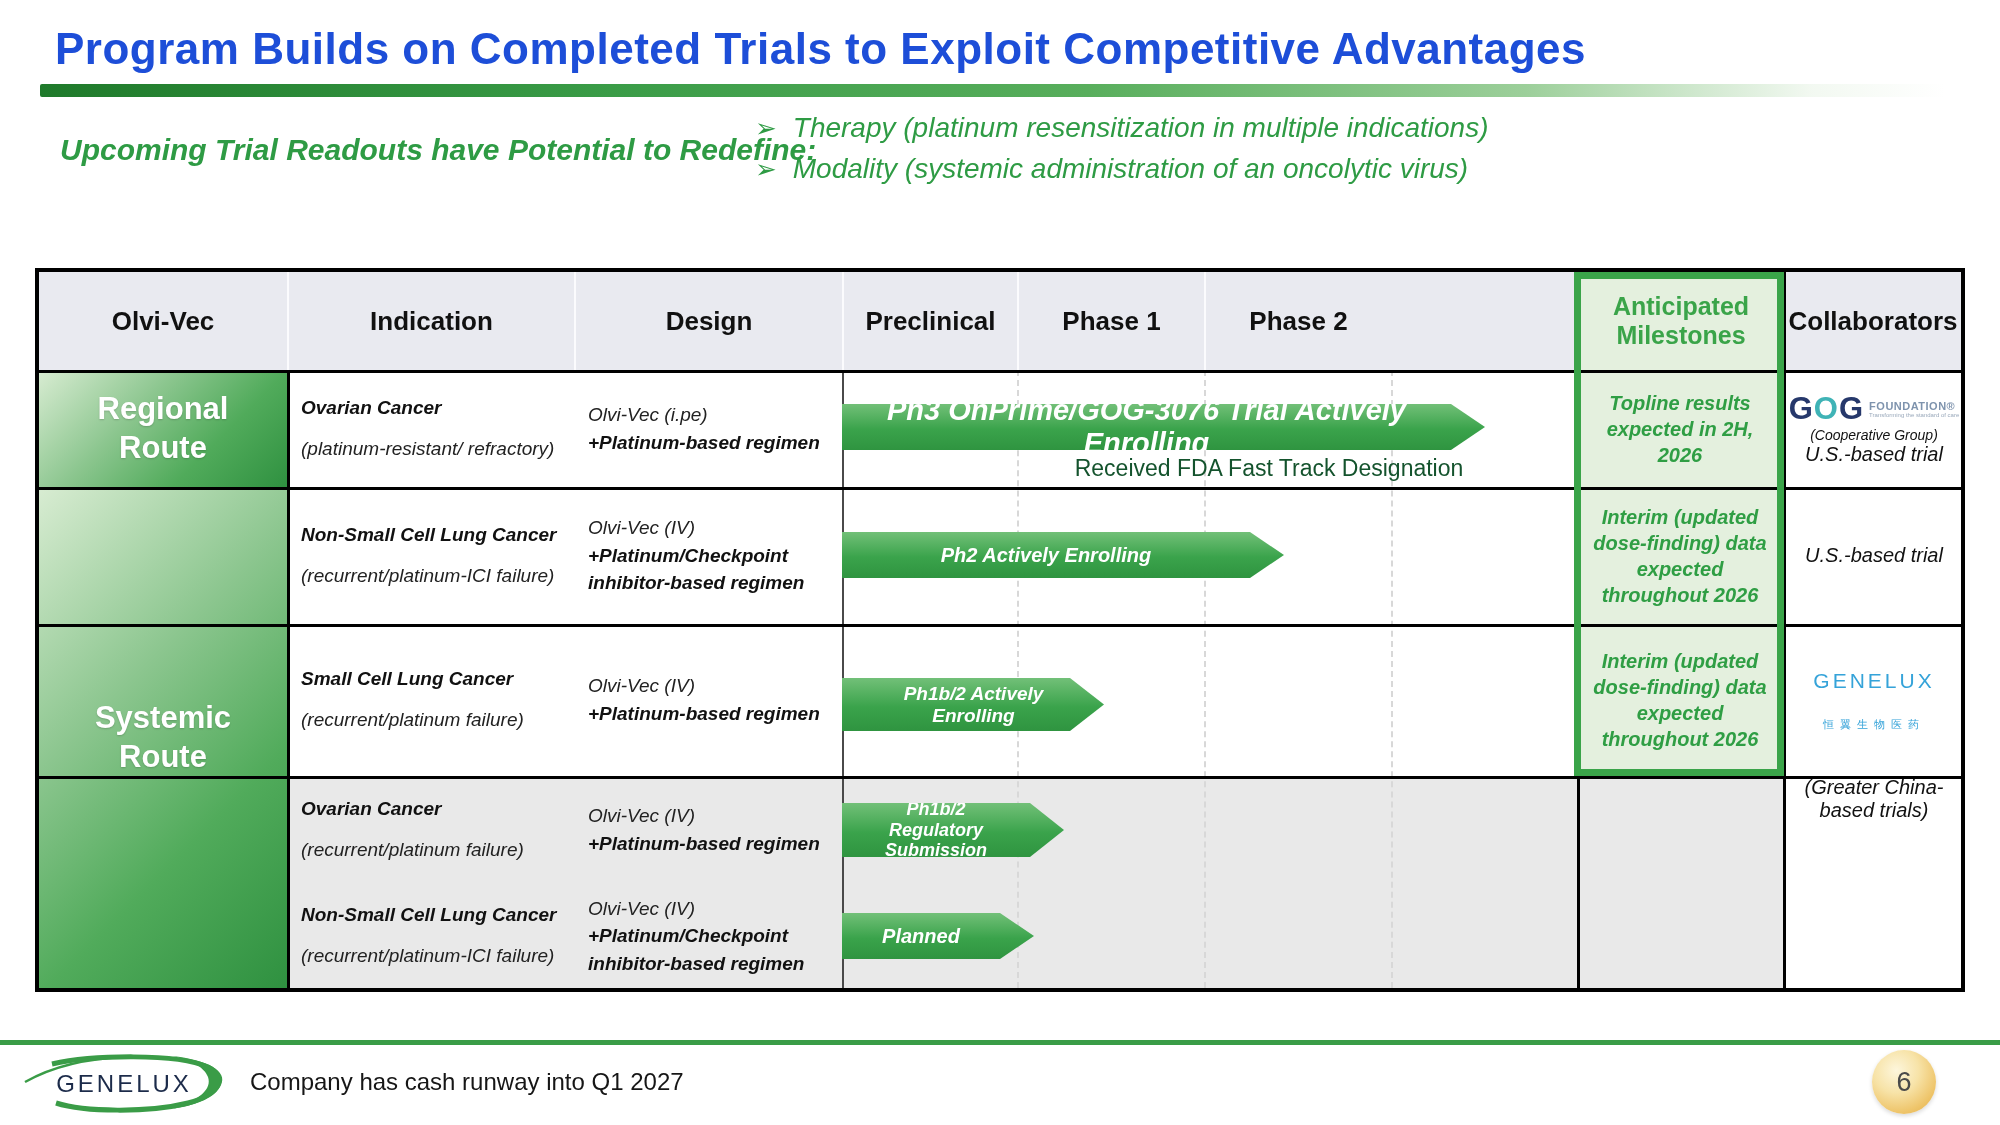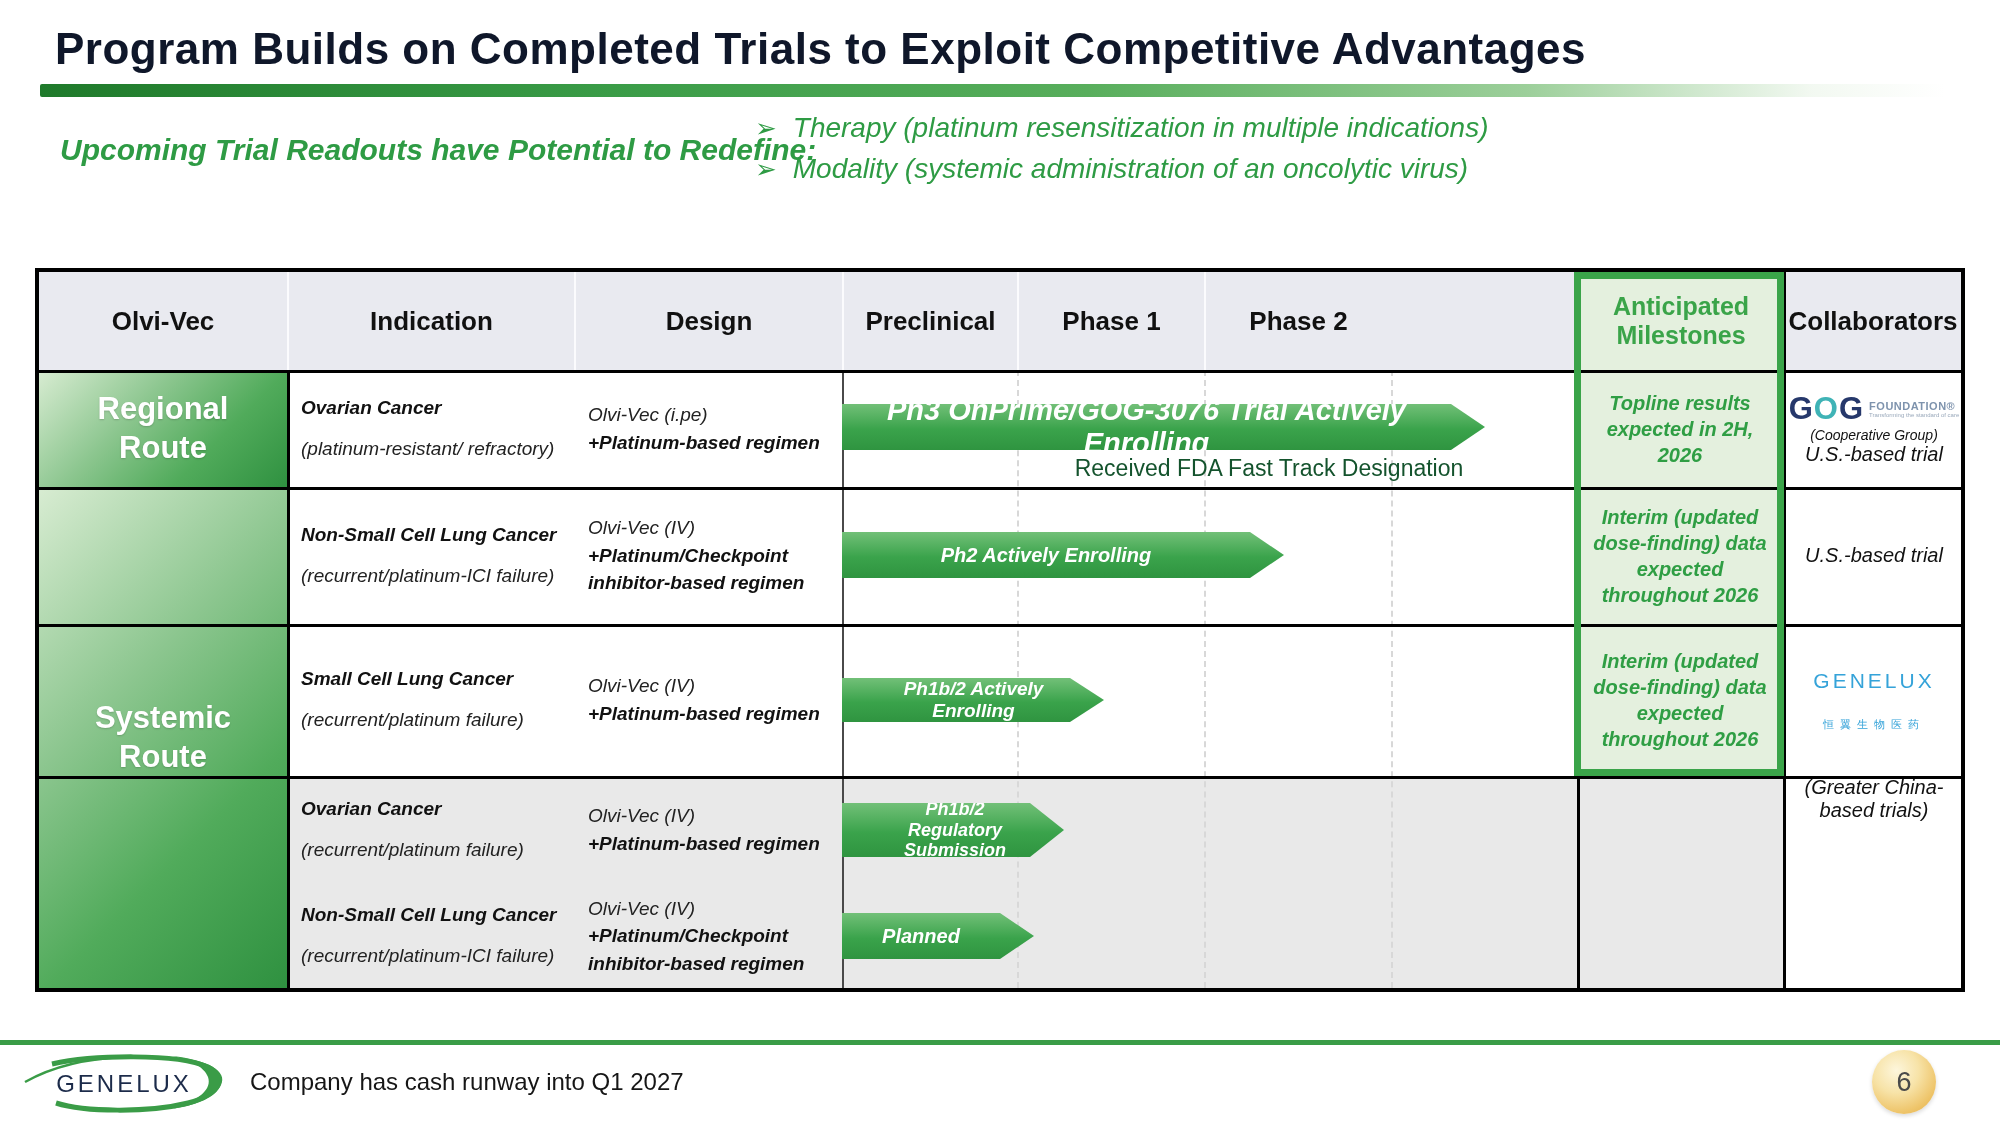--- a/index.html
+++ b/index.html
@@ -1,20 +1,20 @@
 <!DOCTYPE html>
 <html><head>
 <meta charset="utf-8">
 <style>
   html,body{margin:0;padding:0;background:#fff;}
   .slide{position:relative;width:2000px;height:1125px;background:#ffffff;overflow:hidden;
          font-family:"Liberation Sans",sans-serif;color:#111;}
   .abs{position:absolute;}
   
-  .title{left:55px;top:24px;font-size:44px;font-weight:600;letter-spacing:0.5px;color:#0f172a;}
+  .title{left:55px;top:24px;font-size:44px;font-weight:600;letter-spacing:0.5px;color:#1d4ed8;}
   .title-bar{left:40px;top:84px;width:1905px;height:13px;border-radius:2px;
     background:linear-gradient(90deg,#1f7a2b 0%,#3a9c47 30%,#58ae5c 55%,#9ccf9a 78%,rgba(205,230,200,0.25) 93%,rgba(255,255,255,0) 100%);}
   
   .intro-label{left:60px;top:133px;font-size:30px;font-weight:bold;font-style:italic;color:#2e9b44;}
   .bullets{left:755px;top:112px;display:flex;flex-direction:column;gap:9px;}
   .bullet-row{display:flex;align-items:baseline;font-size:28px;color:#2e9b44;}
   .bullet-glyph{font-style:normal;margin-right:16px;font-size:26px;}
   .bullet-text{font-style:italic;}
   
   .table{left:35px;top:268px;width:1930px;height:724px;border:4px solid #000;box-sizing:border-box;
@@ -169,38 +169,38 @@
     </div>
 
     <div class="abs cell" style="left:262px;top:352px;width:268px;height:152px;">
       <span class="ind-name">Small Cell Lung Cancer</span>
       <span class="ind-sub">(recurrent/platinum failure)</span>
     </div>
     <div class="abs cell" style="left:549px;top:352px;width:258px;height:152px;">
       <span class="des-line">Olvi-Vec (IV)</span>
       <span class="des-reg">+Platinum-based regimen</span>
     </div>
-    <div class="abs arrow" style="left:803px;top:406px;width:262px;height:44px;font-size:19px;padding-left:35px;">
+    <div class="abs arrow" style="left:803px;top:406px;width:262px;height:53px;font-size:19px;padding-left:35px;">
       <span>Ph1b/2 Actively Enrolling</span>
     </div>
     <div class="abs milestone" style="left:1549px;top:352px;width:184px;height:152px;">Interim (updated dose-finding) data expected throughout 2026</div>
     <div class="abs collab" style="left:1748px;top:352px;width:174px;height:152px;">
       <span class="newsoara-name">GENELUX</span>
       <span class="newsoara-cn">恒翼生物医药</span>
     </div>
 
     <div class="abs cell" style="left:262px;top:504px;width:268px;height:108px;">
       <span class="ind-name">Ovarian Cancer</span>
       <span class="ind-sub">(recurrent/platinum failure)</span>
     </div>
     <div class="abs cell" style="left:549px;top:504px;width:258px;height:108px;">
       <span class="des-line">Olvi-Vec (IV)</span>
       <span class="des-reg">+Platinum-based regimen</span>
     </div>
-    <div class="abs arrow" style="left:803px;top:531px;width:222px;height:54px;font-size:18px;justify-content:flex-end;">
+    <div class="abs arrow" style="left:803px;top:531px;width:222px;height:54px;font-size:18px;">
       <span style="display:block;width:150px;">Ph1b/2 Regulatory Submission</span>
     </div>
 
     <div class="abs cell" style="left:262px;top:612px;width:268px;height:104px;">
       <span class="ind-name">Non-Small Cell Lung Cancer</span>
       <span class="ind-sub">(recurrent/platinum-ICI failure)</span>
     </div>
     <div class="abs cell" style="left:549px;top:612px;width:258px;height:104px;">
       <span class="des-line">Olvi-Vec (IV)</span>
       <span class="des-reg">+Platinum/Checkpoint inhibitor-based regimen</span>

